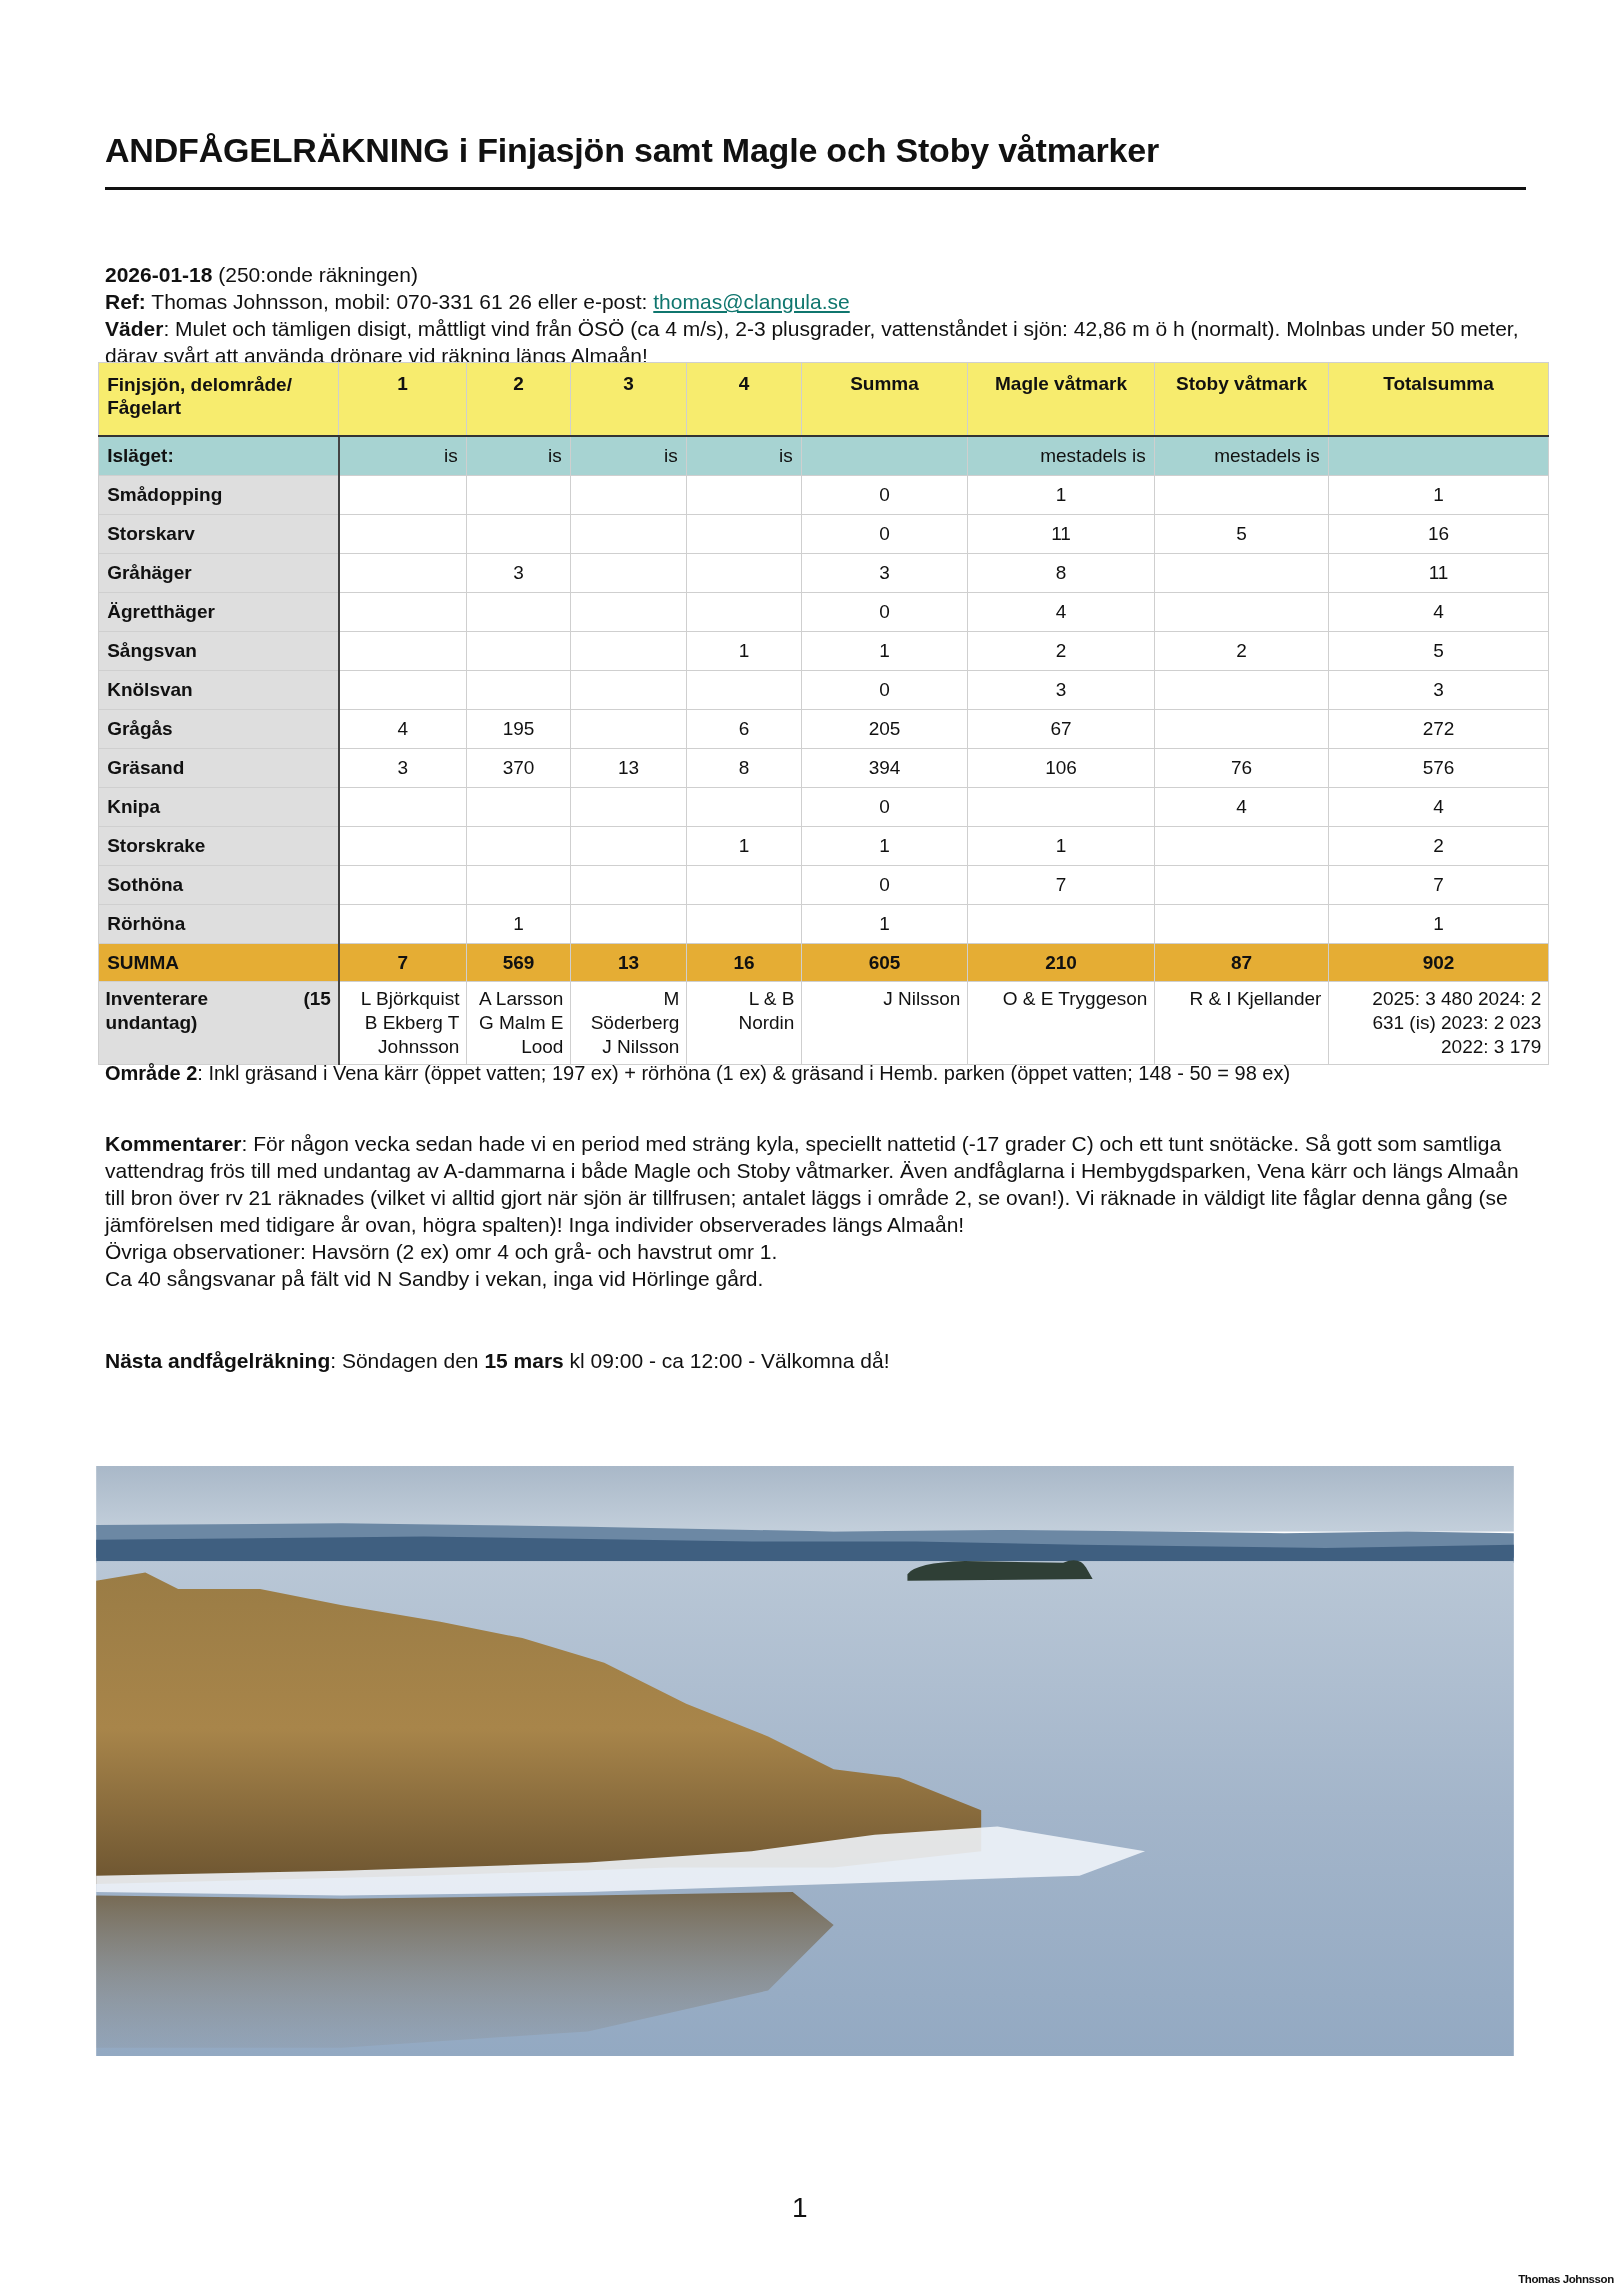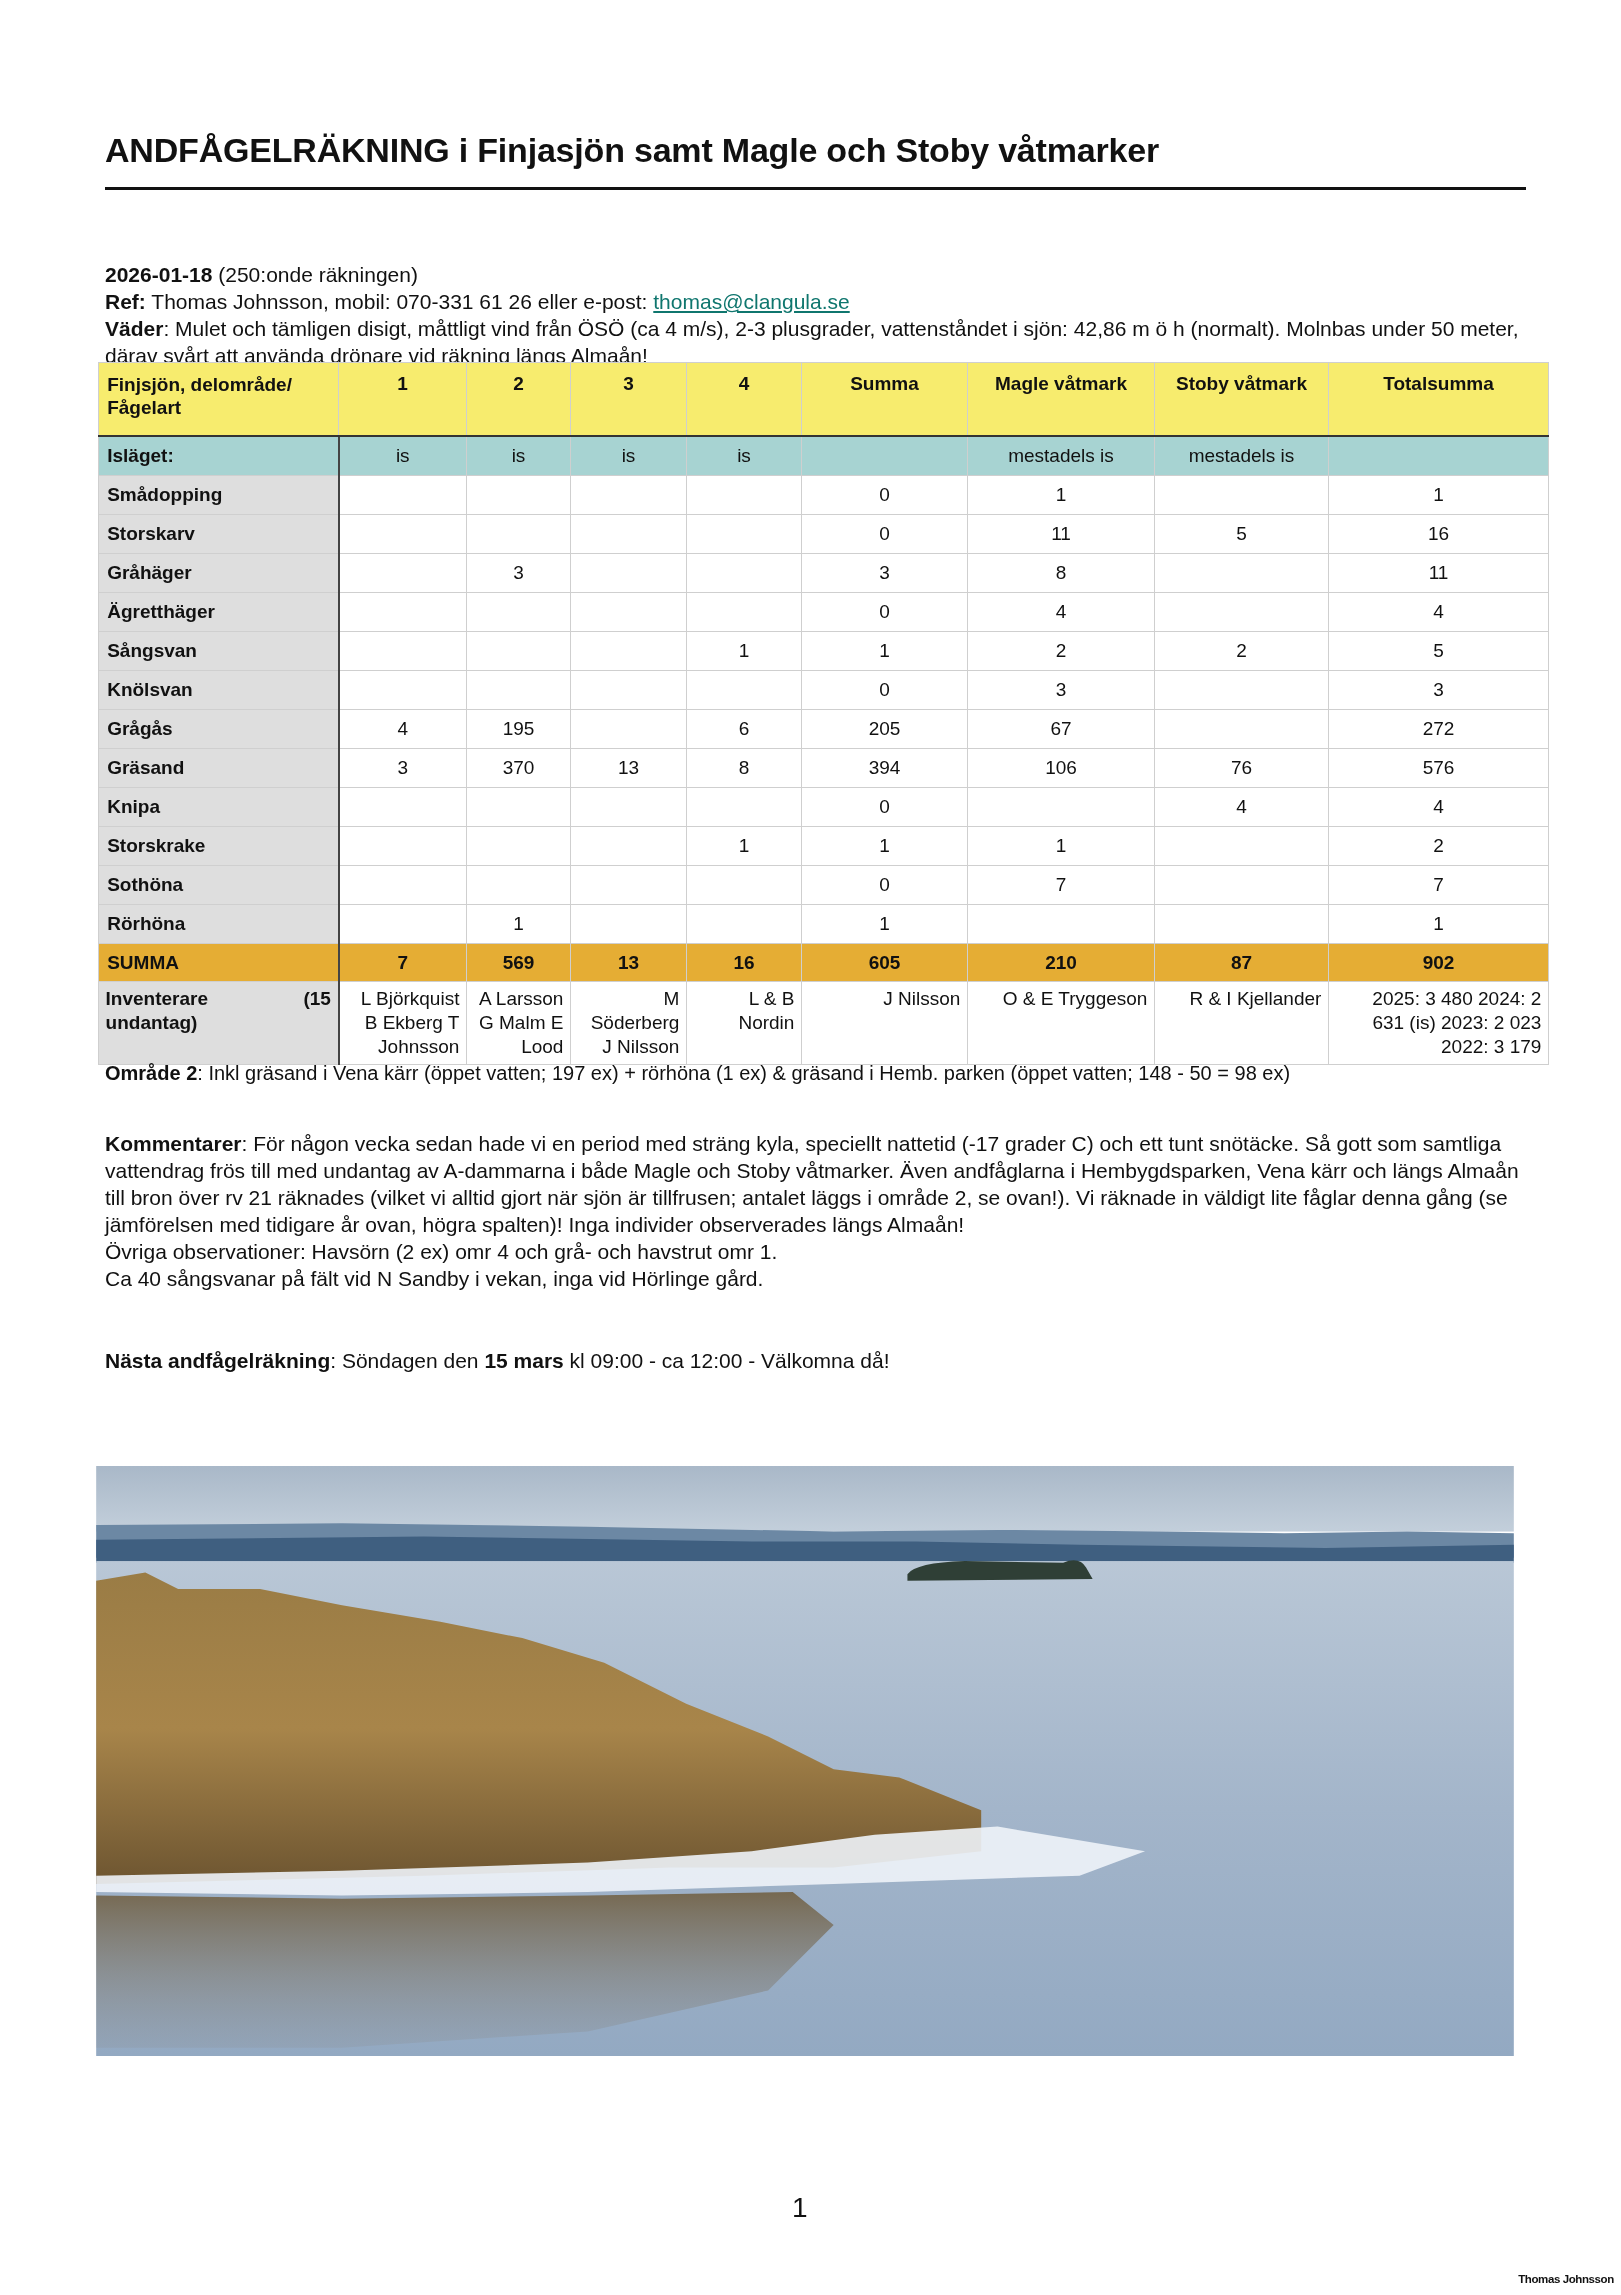--- a/index.html
+++ b/index.html
@@ -10,21 +10,21 @@
   .meta { position: absolute; left: 105px; top: 218px; width: 1426px; font-size: 21px; line-height: 27px; margin-top: 43px; }
   .meta p { margin: 0; }
   .meta a { color: #0f766e; text-decoration: underline; }
   b { font-weight: bold; }
 
   table.counts { position: absolute; left: 98px; top: 362px; width: 1450px; border-collapse: collapse; table-layout: fixed; font-size: 19px; }
   table.counts td { border: 1.2px solid #cfcfcf; padding: 0 8.2px; text-align: center; vertical-align: middle; height: 38px; }
   table.counts td.lbl { text-align: left; font-weight: bold; background: #dedede; border-right: 2px solid #444; }
   tr.hdr td { background: #f7ec6e; font-weight: bold; vertical-align: top; height: 62px; padding-top: 10px; border-bottom: 2.5px solid #333; }
   tr.hdr td.lbl { background: #f7ec6e; border-right: 1.2px solid #cfcfcf; line-height: 23px; }
-  tr.ice td { background: #a7d3d2; height: 38px; }
+  tr.ice td { background: #a7d3d2; height: 38px; text-align: right; }
   tr.ice td.lbl { background: #a7d3d2; }
   tr.sum td { background: #e5ad34; font-weight: bold; height: 37px; }
   tr.sum td.lbl { background: #e5ad34; }
   tr.inv td { text-align: right; vertical-align: top; padding: 4.9px 6.6px; line-height: 24px; height: 72px; }
   tr.inv td.lbl { display: table-cell; }
   .inv-lbl { display: flex; justify-content: space-between; }
 
   .note { position: absolute; left: 105px; top: 1062px; font-size: 20px; }
   .comments { position: absolute; left: 105px; top: 1130px; width: 1426px; font-size: 21px; line-height: 27px; }
   .comments p { margin: 0; }

